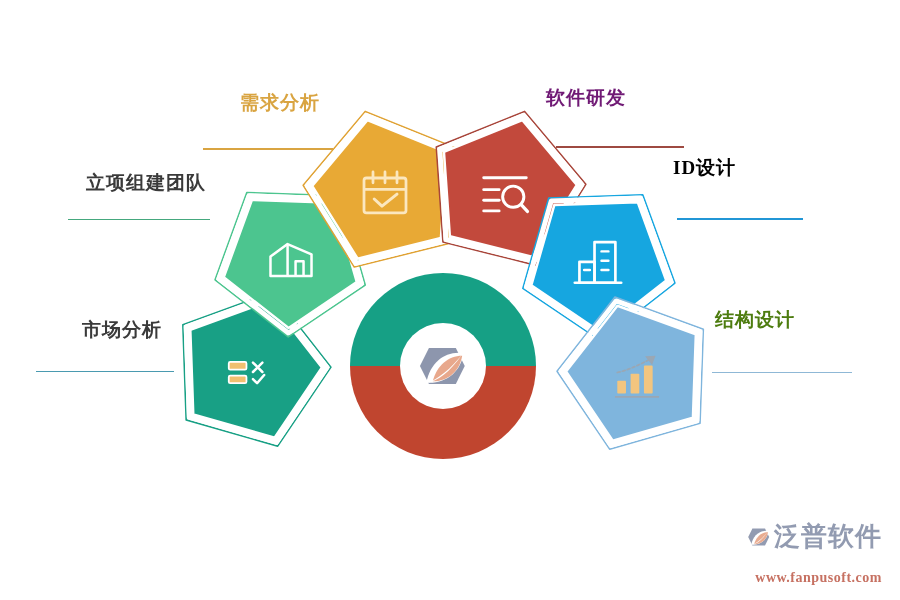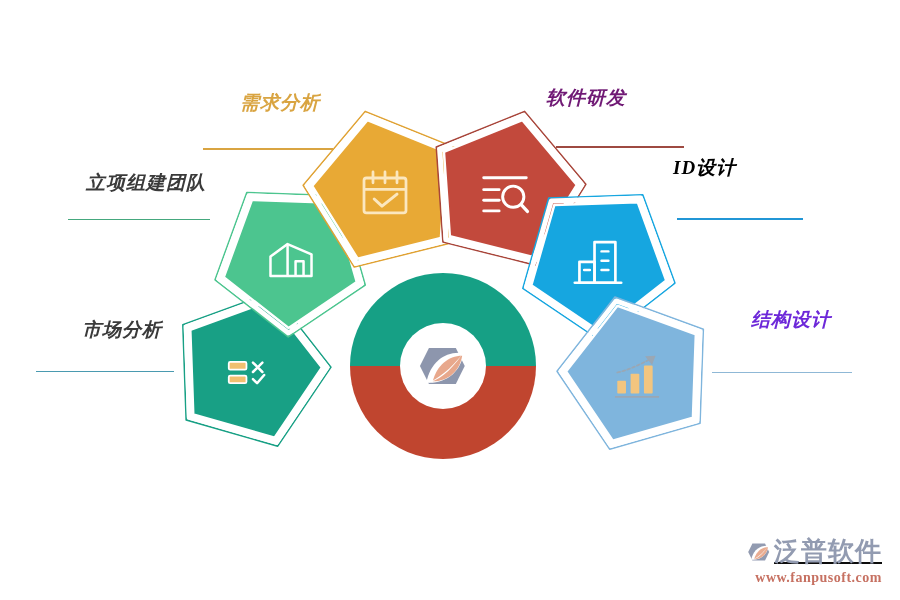--- a/index.html
+++ b/index.html
@@ -15,21 +15,20 @@
   #stage svg{display:block;}
 
   .label{
     position:absolute;
     white-space:nowrap;
     font-family:"Liberation Serif","DejaVu Serif",serif;
     font-weight:700;
     font-size:19px;
     letter-spacing:1px;
     line-height:1;
-    font-style:italic;
   }
   .rule{position:absolute;height:0;border-top-style:solid;}
 
   
   .lab-market   {left:82px;  top:320px; color:#3a3a3a;text-align:center;}
   .rule-market  {left:36px;  top:371px; width:138px; border-top-width:1.6px; border-top-color:#4a9ab0;}
 
   .lab-team     {left:86px;  top:173px; color:#3a3a3a;}
   .rule-team    {left:68px;  top:219px; width:142px; border-top-width:1.6px; border-top-color:#45a87e;}
 
@@ -44,29 +43,29 @@
 
   .lab-struct   {left:715px; top:310px; color:#7aa9cd;}
   .rule-struct  {left:712px; top:372px; width:140px; border-top-width:1.8px; border-top-color:#8fb8d6;}
 
   
   #watermark{
     position:absolute; right:18px; bottom:14px;
     display:flex; flex-direction:column; align-items:flex-end;
     opacity:.95;
   }
-  .wm-row{display:flex;align-items:center;gap:0;text-decoration:underline;}
+  .wm-row{display:flex;align-items:center;gap:0;}
   .wm-name{
     font-family:"Liberation Sans","DejaVu Sans",sans-serif;
     font-weight:700;font-size:26px;color:#8d96ad;letter-spacing:1px;
   }
   .wm-url{
     font-family:"Liberation Serif","DejaVu Serif",serif;
     font-weight:700;font-size:14px;color:#c46a5a;letter-spacing:.5px;
-    margin-top:1px;
+    margin-top:16px;
   }
 </style>
 </head>
 <body>
 
 <div id="stage">
   <svg id="art" width="900" height="600" viewBox="0 0 900 600" xmlns="http://www.w3.org/2000/svg">
     <defs>
 
       <symbol id="ic-checklist" viewBox="0 0 100 100">
@@ -198,21 +197,21 @@
 
 <div class="label lab-demand" style="color: rgb(217, 164, 65);">需求分析</div>
 <div class="rule rule-demand" style="border-top-color: rgb(217, 164, 65);"></div>
 
 <div class="label lab-dev" style="color: #701a75;">软件研发</div>
 <div class="rule rule-dev" style="border-top-color: rgb(158, 74, 65);"></div>
 
 <div class="label lab-id" style="color: #000000;">ID设计</div>
 <div class="rule rule-id" style="border-top-color: rgb(33, 150, 214);"></div>
 
-<div class="label lab-struct" style="color: #6d28d9; margin-left: 36px;">结构设计</div>
+<div class="label lab-struct" style="color: #4d7c0f;">结构设计</div>
 <div class="rule rule-struct" style="border-top-color: rgb(143, 184, 214);"></div>
 
 <div id="watermark">
   <div class="wm-row">
     <svg width="30" height="30" viewBox="0 0 100 100">
       <use href="#ic-fanpu" x="0" y="0" width="100" height="100"></use>
     </svg>
     <span class="wm-name">泛普软件</span>
   </div>
   <div class="wm-url">www.fanpusoft.com</div>

